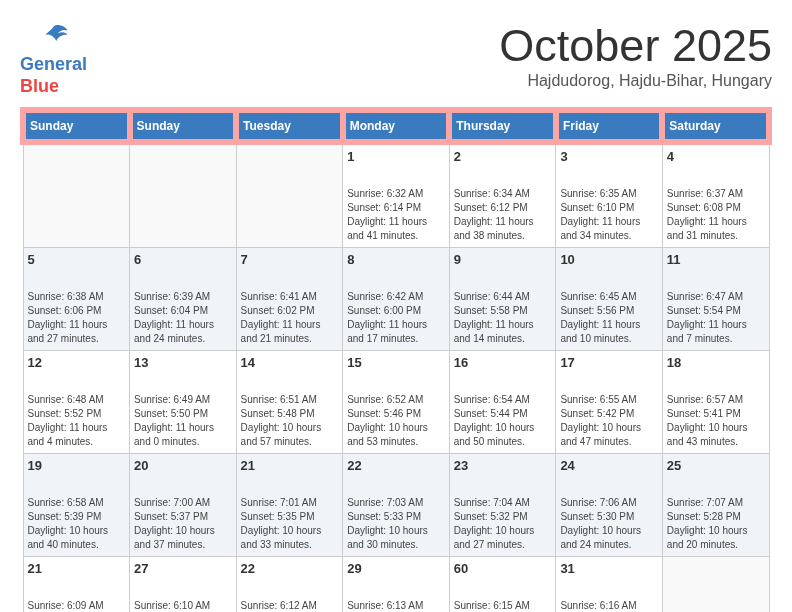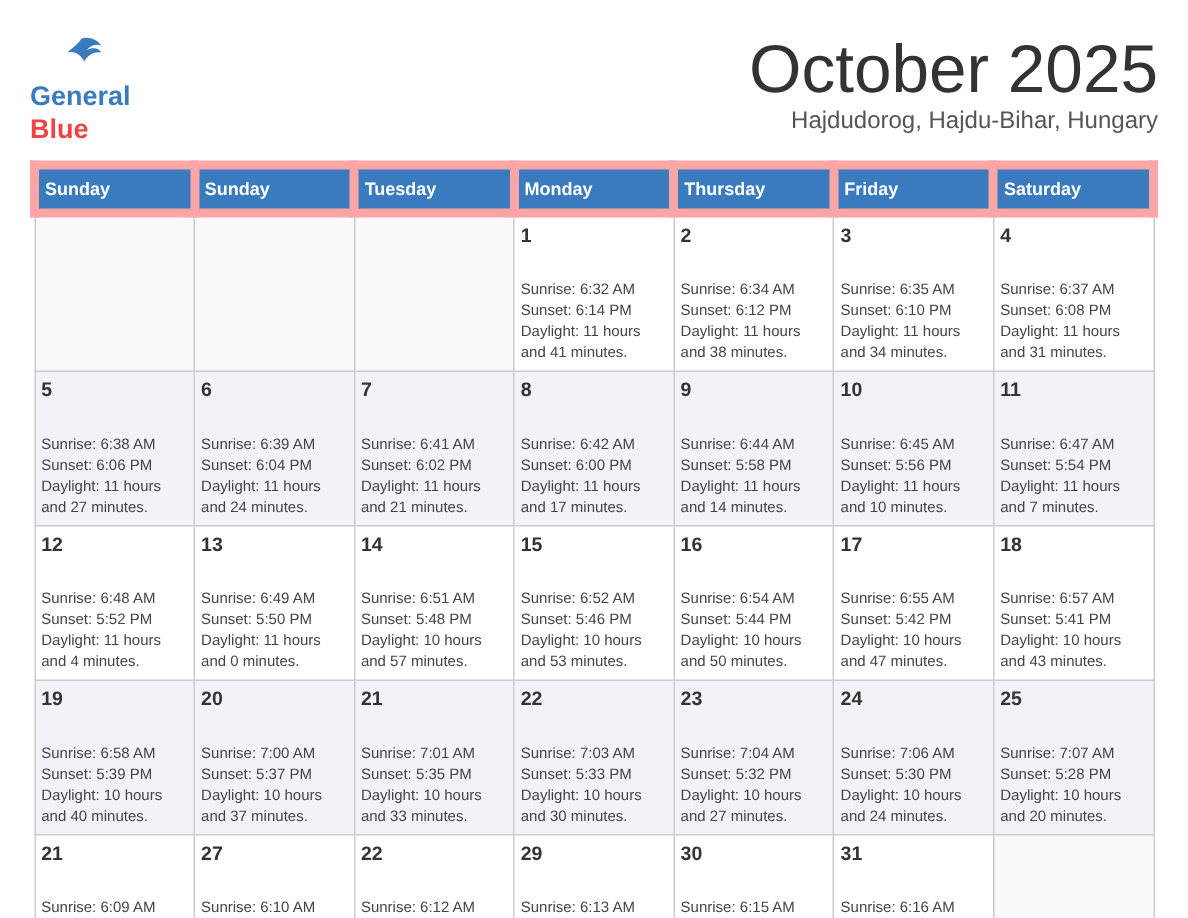--- a/index.html
+++ b/index.html
@@ -242,21 +242,21 @@
         </td>
         <td>
           <div class="day-number">22</div>
           <div class="day-info">Sunrise: 6:12 AM<br>Sunset: 4:23 PM<br>Daylight: 10 hours<br>and 11 minutes.</div>
         </td>
         <td>
           <div class="day-number">29</div>
           <div class="day-info">Sunrise: 6:13 AM<br>Sunset: 4:21 PM<br>Daylight: 10 hours<br>and 8 minutes.</div>
         </td>
         <td>
-          <div class="day-number">30</div>
+          <div class="day-number">60</div>
           <div class="day-info">Sunrise: 6:15 AM<br>Sunset: 4:20 PM<br>Daylight: 10 hours<br>and 4 minutes.</div>
         </td>
         <td>
           <div class="day-number">31</div>
           <div class="day-info">Sunrise: 6:16 AM<br>Sunset: 4:18 PM<br>Daylight: 10 hours<br>and 1 minute.</div>
         </td>
         <td class="empty"></td>
       </tr>
     </tbody>
 </table>

